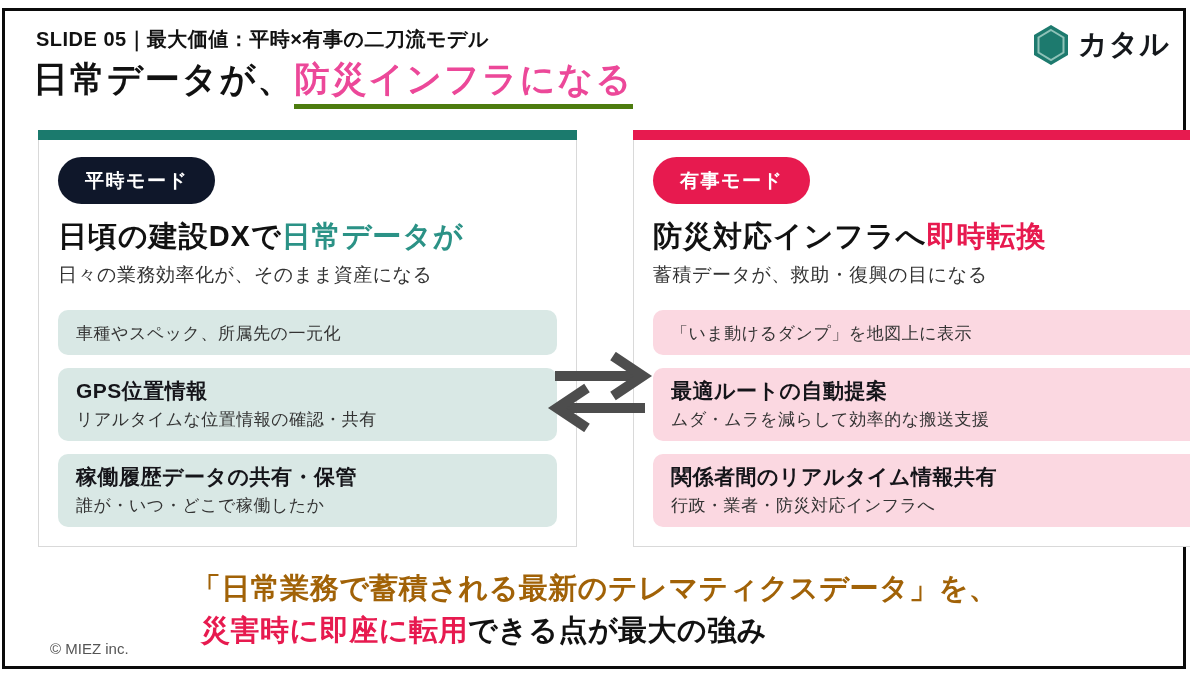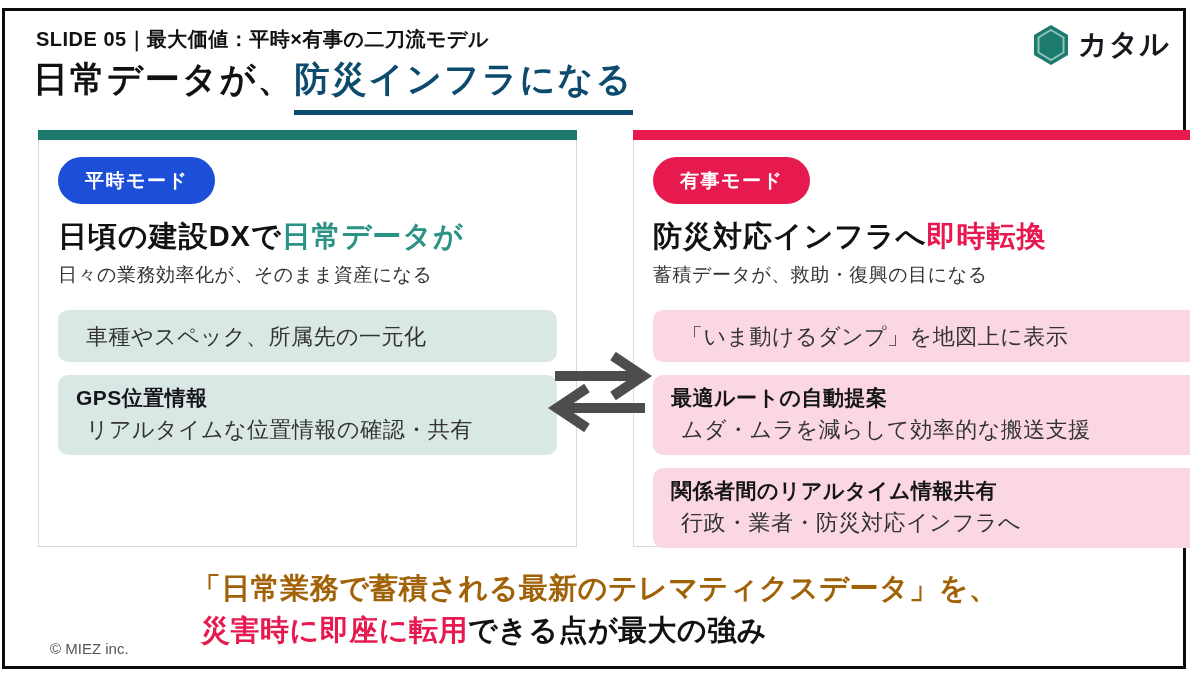--- a/index.html
+++ b/index.html
@@ -14,55 +14,55 @@
   }
   
   .slide-label {
     position:absolute; left:36px; top:26px;
     font-size:20px; font-weight:bold; letter-spacing:0.5px; color:#111;
   }
   .page-title {
     position:absolute; left:33px; top:56px;
     font-size:35px; font-weight:800; letter-spacing:2px; color:#111; white-space:nowrap;
   }
-  .title-hl { color:#0c4a6e; border-bottom:5px solid #0c4a6e; padding-bottom:12px; }
+  .title-hl { color:#ec4899; border-bottom:5px solid #4d7c0f; padding-bottom:6px; }
   .logo {
     position:absolute; left:1031px; top:24px; display:flex; align-items:center; gap:7px;
     font-size:29px; font-weight:800; color:#15181c; letter-spacing:1px;
   }
   
   .card { position:absolute; top:130px; }
   .card-left  { left:38px;  width:539px; }
   .card-right { left:633px; width:599px; }
   .card-bar { height:10px; width:100%; }
   .bar-teal { background:#1b7a6d; }
   .bar-red  { background:#e71a4f; }
   .card-body {
     background:#ffffff; border:1px solid #d9d9d9; border-top:none;
     height:407px; padding:17px 19px 0 19px;
   }
   .badge {
     display:inline-block; padding:14px 27px; border-radius:32px;
     color:#ffffff; font-size:19px; font-weight:bold; letter-spacing:1.5px; line-height:1;
   }
-  .badge-teal { background:#1d4ed8; }
+  .badge-teal { background:#0f172a; }
   .badge-red  { background:#e71a4f; }
   .card-heading {
     margin-top:13px; font-size:29px; font-weight:800; letter-spacing:1px;
     color:#111; white-space:nowrap;
   }
   .hl-teal { color:#2b9286; }
   .hl-red  { color:#e71a4f; }
   .card-sub { margin-top:5px; font-size:19px; color:#333; letter-spacing:0.5px; }
   .item { border-radius:10px; padding:9px 18px 10px 18px; margin-top:13px; }
   .item-first { margin-top:22px; }
   .item-teal { background:#d9e8e5; }
   .item-pink { background:#fbd8e1; }
   .item-title { font-size:21px; font-weight:bold; color:#15151a; letter-spacing:0.5px; }
-  .item-desc  { font-size:22px; color:#333; margin-top:3px; letter-spacing:0.5px;margin-left:10px; }
+  .item-desc  { font-size:17px; color:#333; margin-top:3px; letter-spacing:0.5px; }
   
   .arrows { position:absolute; left:545px; top:352px; z-index:5; }
   
   .footer-line1 {
     position:absolute; left:0; top:569px; width:1190px; text-align:center;
     font-size:29px; font-weight:800; letter-spacing:0.5px; color:#a16207;
   }
   .footer-line2 {
     position:absolute; left:0; top:611px; width:968px; text-align:center;
     font-size:29px; font-weight:800; letter-spacing:0.5px; color:#111;
@@ -96,20 +96,24 @@
       <h2 class="card-heading"><span>日頃の建設DXで</span><span class="hl-teal">日常データが</span></h2>
       <p class="card-sub">日々の業務効率化が、そのまま資産になる</p>
 
       <div class="item item-teal item-first">
         <div class="item-desc">車種やスペック、所属先の一元化</div>
       </div>
       <div class="item item-teal">
         <div class="item-title">GPS位置情報</div>
         <div class="item-desc">リアルタイムな位置情報の確認・共有</div>
       </div>
+      <div class="item item-teal">
+        <div class="item-title">稼働履歴データの共有・保管</div>
+        <div class="item-desc">誰が・いつ・どこで稼働したか</div>
+      </div>
     </div>
   </div>
 
   <div class="card card-right">
     <div class="card-bar bar-red"></div>
     <div class="card-body">
       <span class="badge badge-red">有事モード</span>
       <h2 class="card-heading"><span>防災対応インフラへ</span><span class="hl-red">即時転換</span></h2>
       <p class="card-sub">蓄積データが、救助・復興の目になる</p>
 

